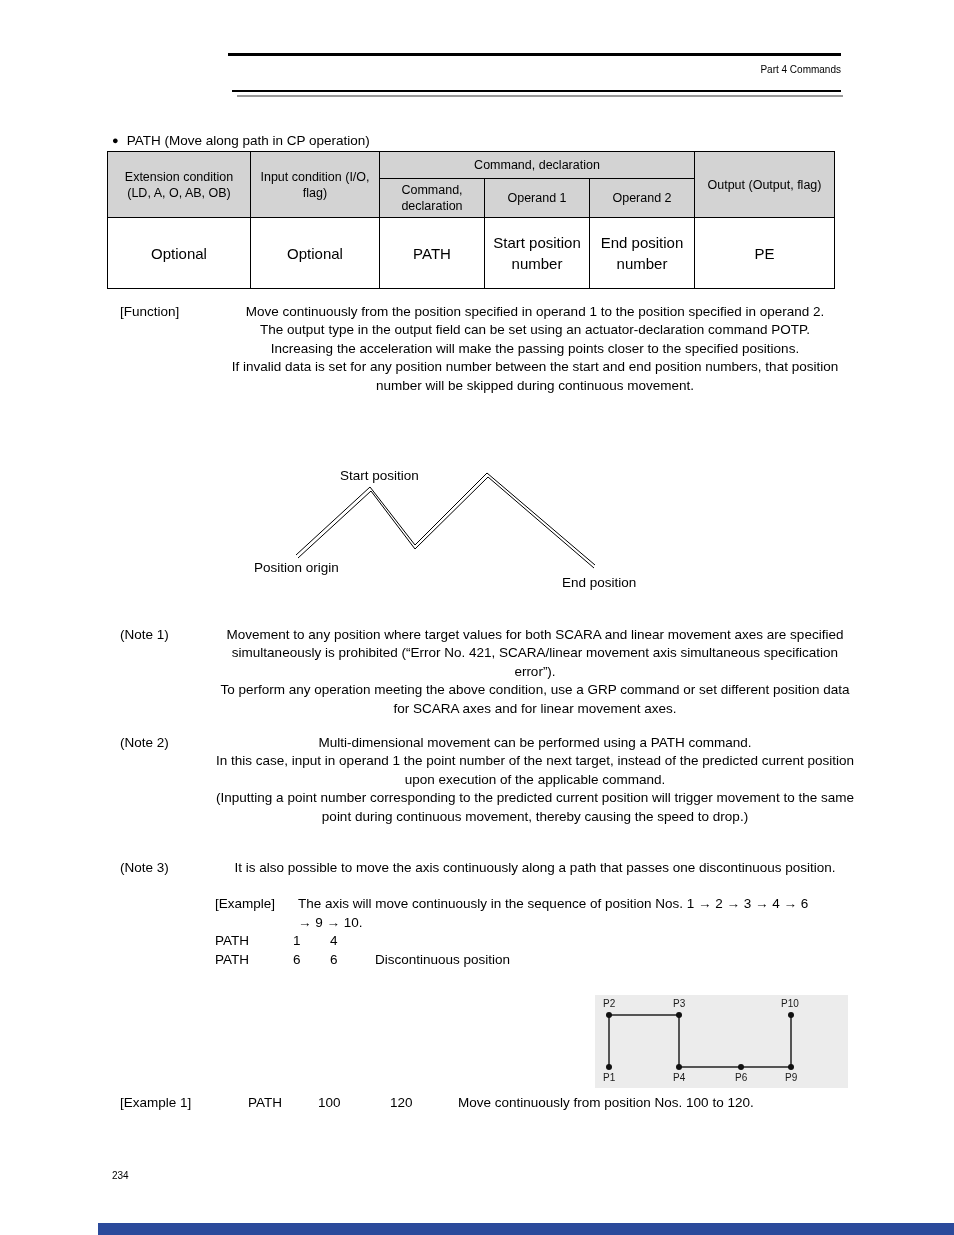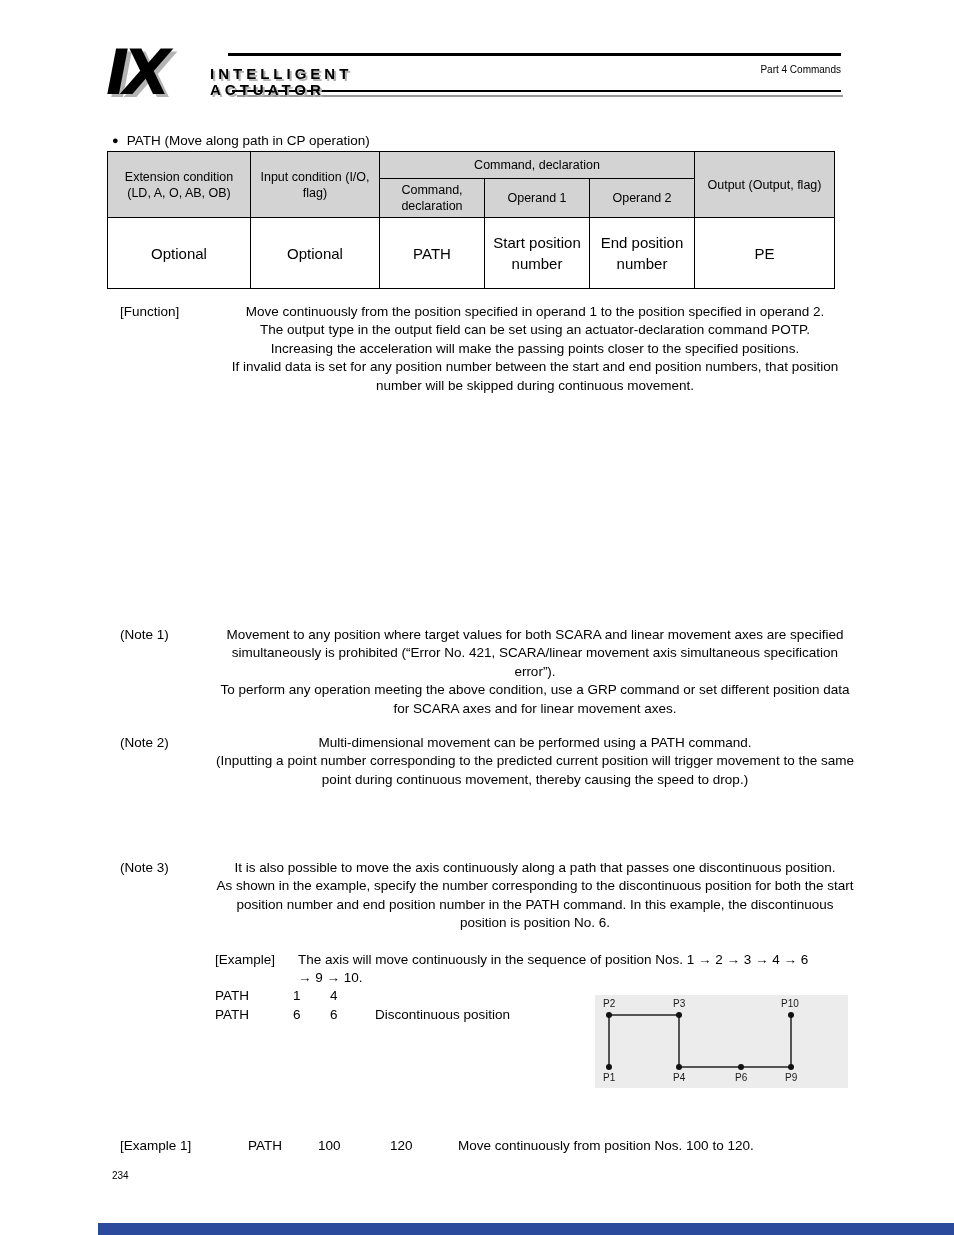--- a/index.html
+++ b/index.html
@@ -47,45 +47,38 @@
   .pr-a { width:37px; }
   .pr-b { width:45px; }
 
   
   .diagram2 { position:absolute; left:595px; top:995px;text-align:right; }
   .diagram2 svg { background:#ececec; }
   .diagram2 text { font-size:10px; fill:#1a1a1a; }
 
   
   .example1 { position:absolute; left:120px; top:1095px; font-size:13.5px; white-space:nowrap; }
-  .example1 span { display:inline-block;margin-top:43px; }
+  .example1 span { display:inline-block; }
   .ex1-lbl { width:128px; }
   .ex1-cmd { width:70px; }
   .ex1-op1 { width:72px; }
   .ex1-op2 { width:68px; }
 
   .pagenum { position:absolute; left:112px; top:1170px; font-size:10px; }
   .bottom-bar { position:absolute; left:98px; right:0; bottom:0; height:12px; background:#2b4a9b; }
 </style>
 </head>
 <body>
 
 <div class="page">
 
   <div class="hdr-topline"></div>
   <div class="hdr-section">Part 4 Commands</div>
   <div class="hdr-line-a"></div>
   <div class="hdr-line-b"></div>
-  <div class="logo">
-    <div class="logo-ix">IX</div>
-    <div class="logo-sub">
-      <div>INTELLIGENT</div>
-      <div>ACTUATOR</div>
-    </div>
-  </div>
 
   <div class="bullet-line">
     <span class="bullet-dot">●</span><span>PATH (Move along path in CP operation)</span>
   </div>
 
   <table class="spec">
     <colgroup>
       <col style="width:143px">
         <col style="width:129px">
         <col style="width:105px">
@@ -119,42 +112,51 @@
   <div class="block" style="top:303px">
     <span class="lbl">[Function]</span>
     <div class="content">
       <p>Move continuously from the position specified in operand 1 to the position specified in operand 2.</p>
       <p>The output type in the output field can be set using an actuator-declaration command POTP.</p>
       <p>Increasing the acceleration will make the passing points closer to the specified positions.</p>
       <p>If invalid data is set for any position number between the start and end position numbers, that position number will be skipped during continuous movement.</p>
     </div>
   </div>
 
+  <div class="diagram1">
+    <svg width="420" height="145" viewBox="0 0 420 145">
+      <polyline points="56,97 130,29 175,87 247,15 355,107" fill="none" stroke="#000" stroke-width="1"></polyline>
+      <polyline points="58,100 131,33 175,91 248,19 354,110" fill="none" stroke="#000" stroke-width="1"></polyline>
+      <text x="100" y="22">Start position</text>
+      <text x="14" y="114">Position origin</text>
+      <text x="322" y="129">End position</text>
+    </svg>
+  </div>
 
   <div class="block" style="top:626px">
     <span class="lbl">(Note 1)</span>
     <div class="content">
       <p>Movement to any position where target values for both SCARA and linear movement axes are specified simultaneously is prohibited (“Error No. 421, SCARA/linear movement axis simultaneous specification error”).</p>
       <p>To perform any operation meeting the above condition, use a GRP command or set different position data for SCARA axes and for linear movement axes.</p>
     </div>
   </div>
 
   <div class="block" style="top:734px">
     <span class="lbl">(Note 2)</span>
     <div class="content">
       <p>Multi-dimensional movement can be performed using a PATH command.</p>
+      <p>In this case, input in operand 1 the point number of the next target, instead of the predicted current position upon execution of the applicable command.</p>
       <p>(Inputting a point number corresponding to the predicted current position will trigger movement to the same point during continuous movement, thereby causing the speed to drop.)</p>
     </div>
   </div>
 
   <div class="block" style="top:859px">
     <span class="lbl">(Note 3)</span>
     <div class="content">
       <p>It is also possible to move the axis continuously along a path that passes one discontinuous position.</p>
-      <p>As shown in the example, specify the number corresponding to the discontinuous position for both the start position number and end position number in the PATH command. In this example, the discontinuous position is position No. 6.</p>
       <div class="ex-row">
         <span class="ex-lbl">[Example]</span><span class="ex-text">The axis will move continuously in the sequence of position Nos. 1 → 2 → 3 → 4 → 6 → 9 → 10.</span>
       </div>
       <div class="path-row">
         <span class="pr-cmd">PATH</span><span class="pr-a">1</span><span class="pr-b">4</span><span></span>
       </div>
       <div class="path-row">
         <span class="pr-cmd">PATH</span><span class="pr-a">6</span><span class="pr-b">6</span><span>Discontinuous position</span>
       </div>
     </div>

